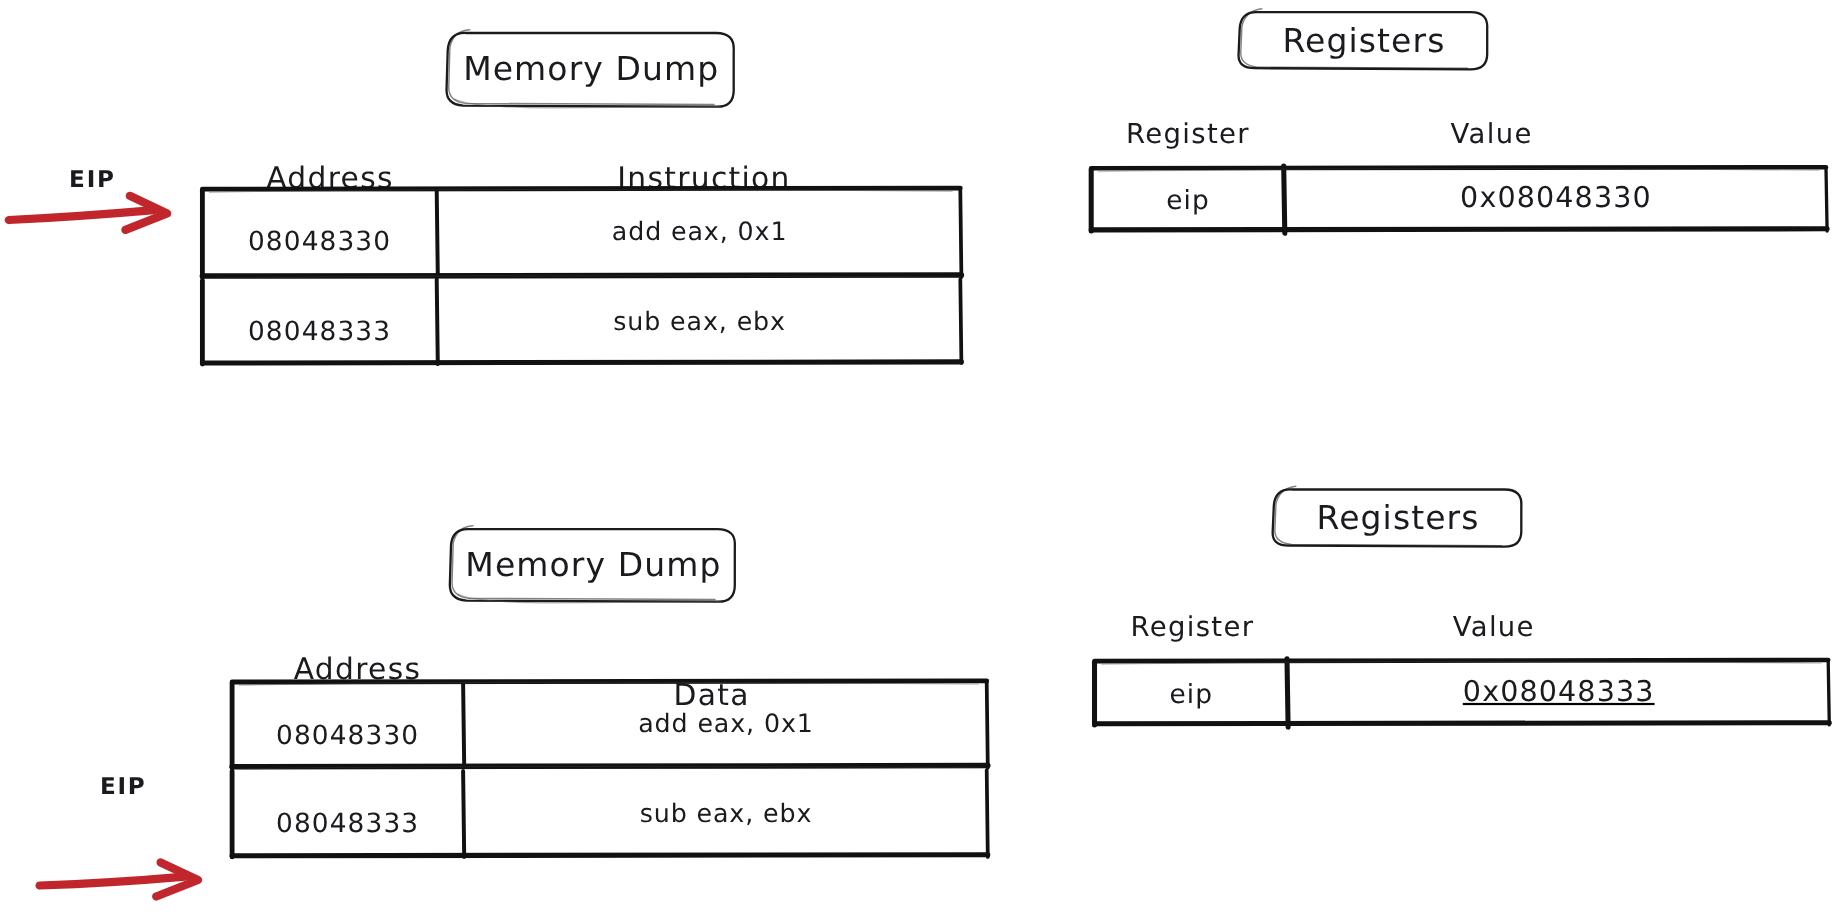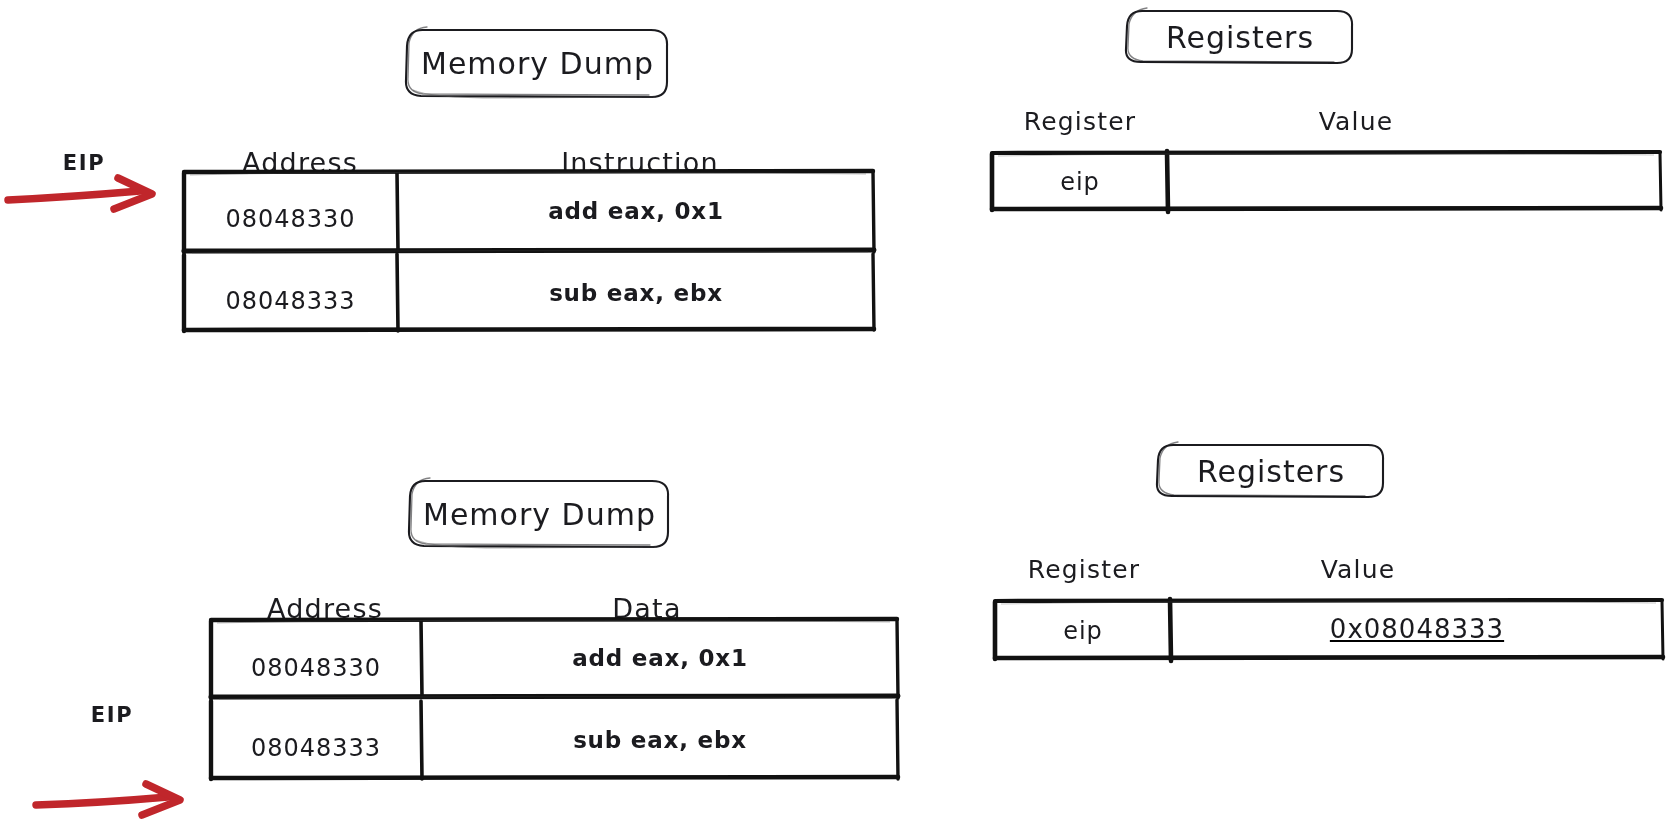--- a/index.html
+++ b/index.html
@@ -29,21 +29,20 @@
     letter-spacing: 1.2px;
     margin-top: 37px;
   }
   .sk-cell {
     font-size: 24px;
     letter-spacing: 1px;
   }
   .sk-cell-sm {
     font-size: 23px;
     letter-spacing: 0.8px;
-    font-weight: bold;
   }
   .sk-eip {
     font-size: 21px;
     font-weight: 700;
     letter-spacing: 1.6px;
   }
   
   .grp {
     position: absolute;
     top: 0;
@@ -154,36 +153,39 @@
       <path d="M992 154 L992 210" stroke="#111" stroke-width="4.6" stroke-linecap="round"></path>
       <path d="M1660 153 L1661 210" stroke="#111" stroke-width="3" stroke-linecap="round"></path>
       <path d="M992 209 L1661 208" stroke="#111" stroke-width="4.6" stroke-linecap="round"></path>
       <path d="M1167 151 L1168 212" stroke="#111" stroke-width="4.6" stroke-linecap="round"></path>
       <path d="M998 156 Q1300 151 1654 155" stroke="#444" stroke-width="1" fill="none" opacity="0.3"></path>
     </svg>
   </div>
   <div class="txtwrap" style="left:992px; top:155px; width:176px; height:54px;">
     <span class="sk-cell">eip</span>
   </div>
+  <div class="txtwrap" style="left:1168px; top:153px; width:493px; height:54px;">
+    <span class="sk-cell" style="font-size:26px;">0x08048330</span>
+  </div>
 
   <div class="grp">
     <svg width="1671" height="840" viewBox="0 0 1671 840" fill="none">
       <path d="M427 481 Q411 480 410 496 L409 530 Q408 545 424 546 L653 547 Q668 547 668 532 L668 496 Q669 481 652 481 Z" stroke="#1b1b1f" stroke-width="2.1" fill="#ffffff" stroke-linecap="round" stroke-linejoin="round"></path>
       <path d="M430 478 Q415 479 412 494 L411 528 Q410 542 426 544 L650 545" stroke="#1b1b1f" stroke-width="1.3" fill="none" stroke-linecap="round" opacity="0.55"></path>
       <path d="M416 540 Q433 548 503 548 L656 547" stroke="#555" stroke-width="1.1" fill="none" opacity="0.45"></path>
     </svg>
   </div>
   <div class="txtwrap" style="left:410px; top:481px; width:259px; height:66px;">
     <span class="sk-title">Memory Dump</span>
   </div>
 
   <div class="txtwrap" style="left:225px; top:572px; width:200px; height:36px;">
     <span class="sk-col">Address</span>
   </div>
-  <div class="txtwrap" style="left:565px; top:572px; width:164px; height:36px;">
+  <div class="txtwrap" style="left:565px; top:596px; width:164px; height:36px;">
     <span class="sk-col">Data</span>
   </div>
 
   <div class="grp">
     <svg width="1671" height="840" viewBox="0 0 1671 840" fill="none">
       <path d="M211 620 L897 619" stroke="#111" stroke-width="4.4" stroke-linecap="round"></path>
       <path d="M211 621 L211 698" stroke="#111" stroke-width="4.4" stroke-linecap="round"></path>
       <path d="M897 620 L898 698" stroke="#111" stroke-width="3.4" stroke-linecap="round"></path>
       <path d="M211 697 L898 696" stroke="#111" stroke-width="5" stroke-linecap="round"></path>
       <path d="M211 701 L211 779" stroke="#111" stroke-width="4.4" stroke-linecap="round"></path>

